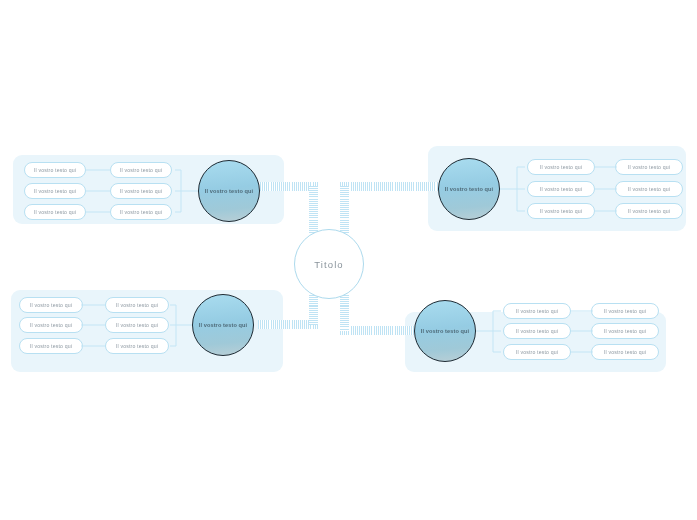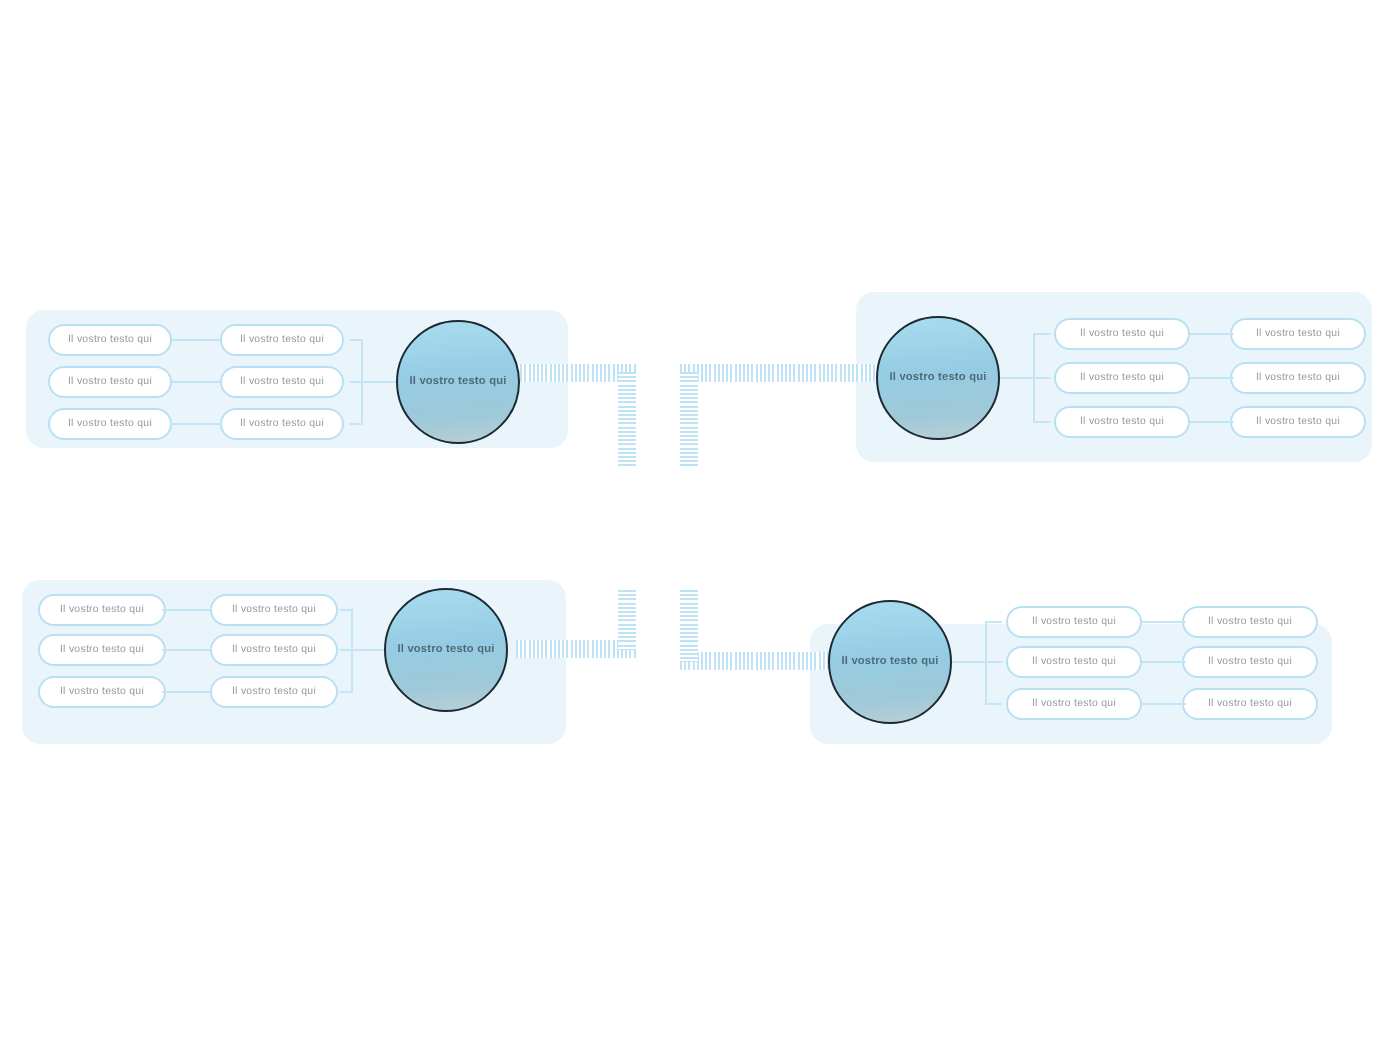--- a/index.html
+++ b/index.html
@@ -210,14 +210,15 @@
   <div class="pill pill-w2" style="left:591px; top:344px;">Il vostro testo qui</div>
 
   <div class="branch-circle" style="left:198px; top:160px;">Il vostro testo qui</div>
 
   <div class="branch-circle" style="left:438px; top:158px;">Il vostro testo qui</div>
 
   <div class="branch-circle" style="left:192px; top:294px;">Il vostro testo qui</div>
 
   <div class="branch-circle" style="left:414px; top:300px;">Il vostro testo qui</div>
 
+  <div class="center-circle">Titolo</div>
 
 </div>
 
 </body></html>

